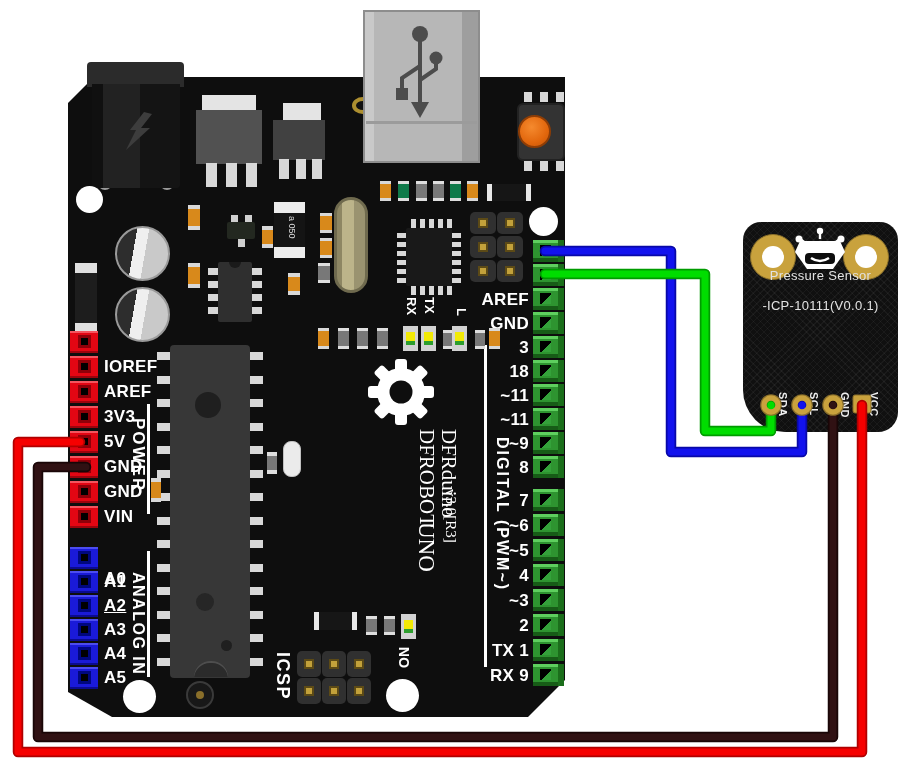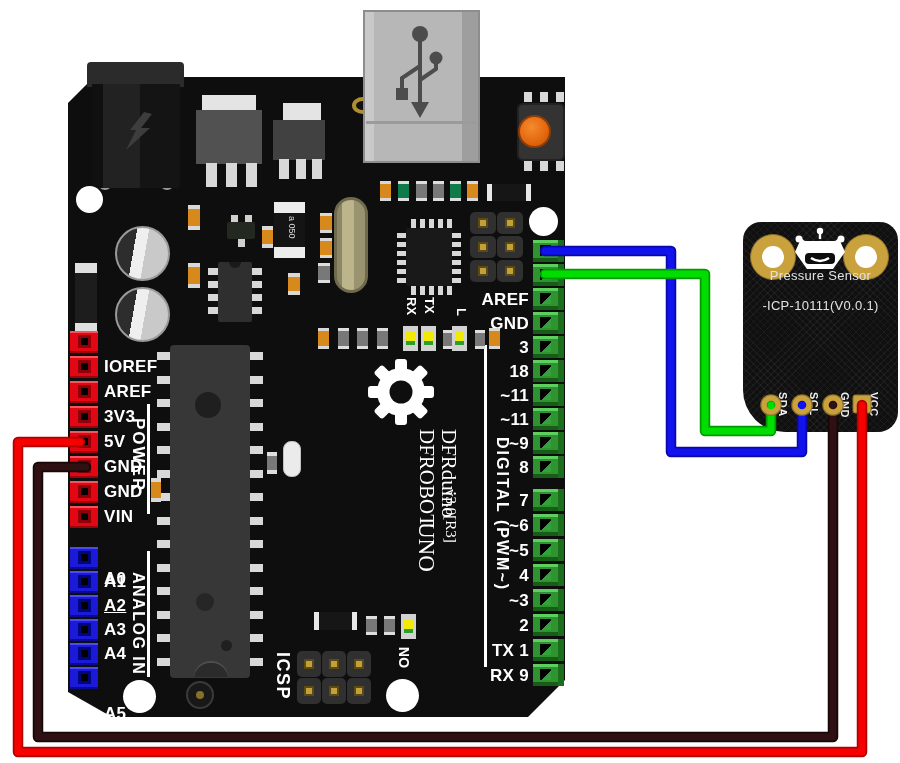--- a/index.html
+++ b/index.html
@@ -276,21 +276,21 @@
       <i></i>
     </div>
     <span class="abs plbl" style="left: 104px; top: 619px;">A3</span>
     <div class="abs bpin" style="left: 70px; top: 643px;">
       <i></i>
     </div>
     <span class="abs plbl" style="left: 104px; top: 643px;">A4</span>
     <div class="abs bpin" style="left: 70px; top: 667px;">
       <i></i>
     </div>
-    <span class="abs plbl" style="left: 104px; top: 703px;">A5</span>
+    <span class="abs plbl" style="left: 104px; top: 667px;">A5</span>
     <div class="abs chippin" style="left: 157px; top: 352px; width: 13px; height: 8px;"></div>
     <div class="abs chippin" style="left: 250px; top: 352px; width: 13px; height: 8px;"></div>
     <div class="abs chippin" style="left: 157px; top: 376px; width: 13px; height: 8px;"></div>
     <div class="abs chippin" style="left: 250px; top: 376px; width: 13px; height: 8px;"></div>
     <div class="abs chippin" style="left: 157px; top: 399px; width: 13px; height: 8px;"></div>
     <div class="abs chippin" style="left: 250px; top: 399px; width: 13px; height: 8px;"></div>
     <div class="abs chippin" style="left: 157px; top: 423px; width: 13px; height: 8px;"></div>
     <div class="abs chippin" style="left: 250px; top: 423px; width: 13px; height: 8px;"></div>
     <div class="abs chippin" style="left: 157px; top: 446px; width: 13px; height: 8px;"></div>
     <div class="abs chippin" style="left: 250px; top: 446px; width: 13px; height: 8px;"></div>

